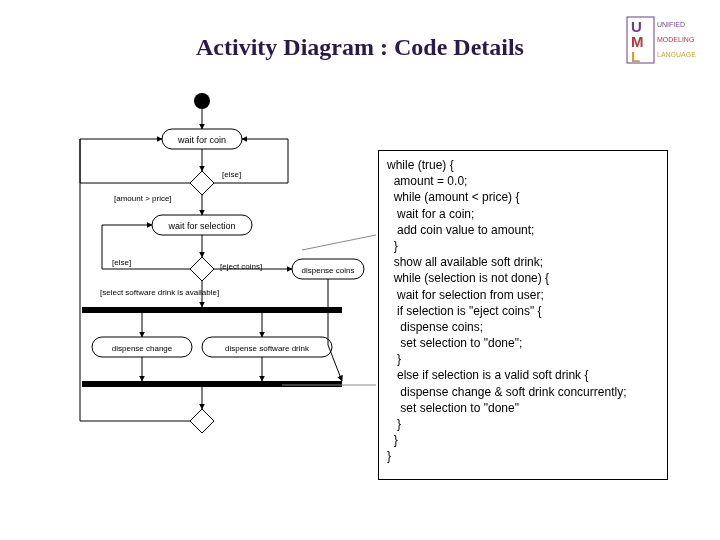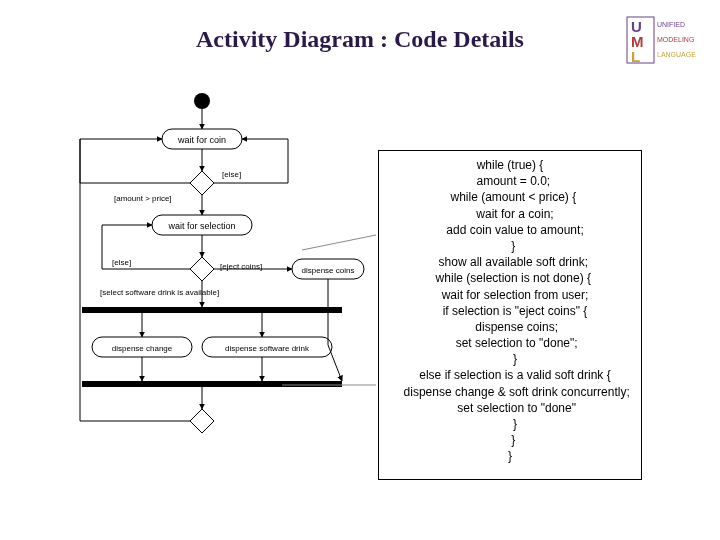--- a/index.html
+++ b/index.html
@@ -1,22 +1,22 @@
 <!DOCTYPE html>
 <html><head>
 <meta charset="utf-8">
 <style>
   * { box-sizing: border-box; margin: 0; padding: 0; }
   body { width: 720px; height: 540px; font-family: Arial, sans-serif; background: #fff; position: relative; overflow: hidden; }
-  .title { text-align: center; font-family: "Times New Roman", serif; font-weight: bold; font-size: 24px; color: #2a1a4a; margin-top: 26px; }
+  .title { text-align: center; font-family: "Times New Roman", serif; font-weight: bold; font-size: 24px; color: #2a1a4a; margin-top: 34px; }
   .logo { position: absolute; top: 12px; right: 14px; width: 80px; height: 56px; }
   .logo svg { width: 100%; height: 100%; }
   .diagram { position: absolute; top: 85px; left: 52px; width: 324px; height: 410px; }
   .diagram svg { width: 100%; height: 100%; }
-  .codebox { position: absolute; top: 150px; left: 378px; width: 264px; height: 330px; border: 1px solid #000; background: #fff; padding: 6px 8px; font-size: 12px; line-height: 1.35; font-family: Arial, sans-serif; white-space: pre; overflow: hidden; text-align: center; }
+  .codebox { position: absolute; top: 150px; left: 378px; width: 290px; height: 330px; border: 1px solid #000; background: #fff; padding: 6px 8px; font-size: 12px; line-height: 1.35; font-family: Arial, sans-serif; white-space: pre; overflow: hidden; }
   .wedge { position: absolute; left: 0; bottom: 0; width: 360px; height: 80px; }
   .wedge::before { content:""; position:absolute; left:0; bottom:0; width:0; height:0; border-left: 360px solid transparent; border-bottom: 34px solid #d9b24a; transform: scaleX(-1); transform-origin:left; }
   .wedge::after { content:""; position:absolute; left:0; bottom:0; width:0; height:0; border-left: 330px solid transparent; border-bottom: 22px solid #9a6b23; transform: scaleX(-1); transform-origin:left; }
   .diagram text { font-family: Arial, sans-serif; }
 </style>
 </head>
 <body>
 
 <div class="title">Activity Diagram : Code Details</div>
 

